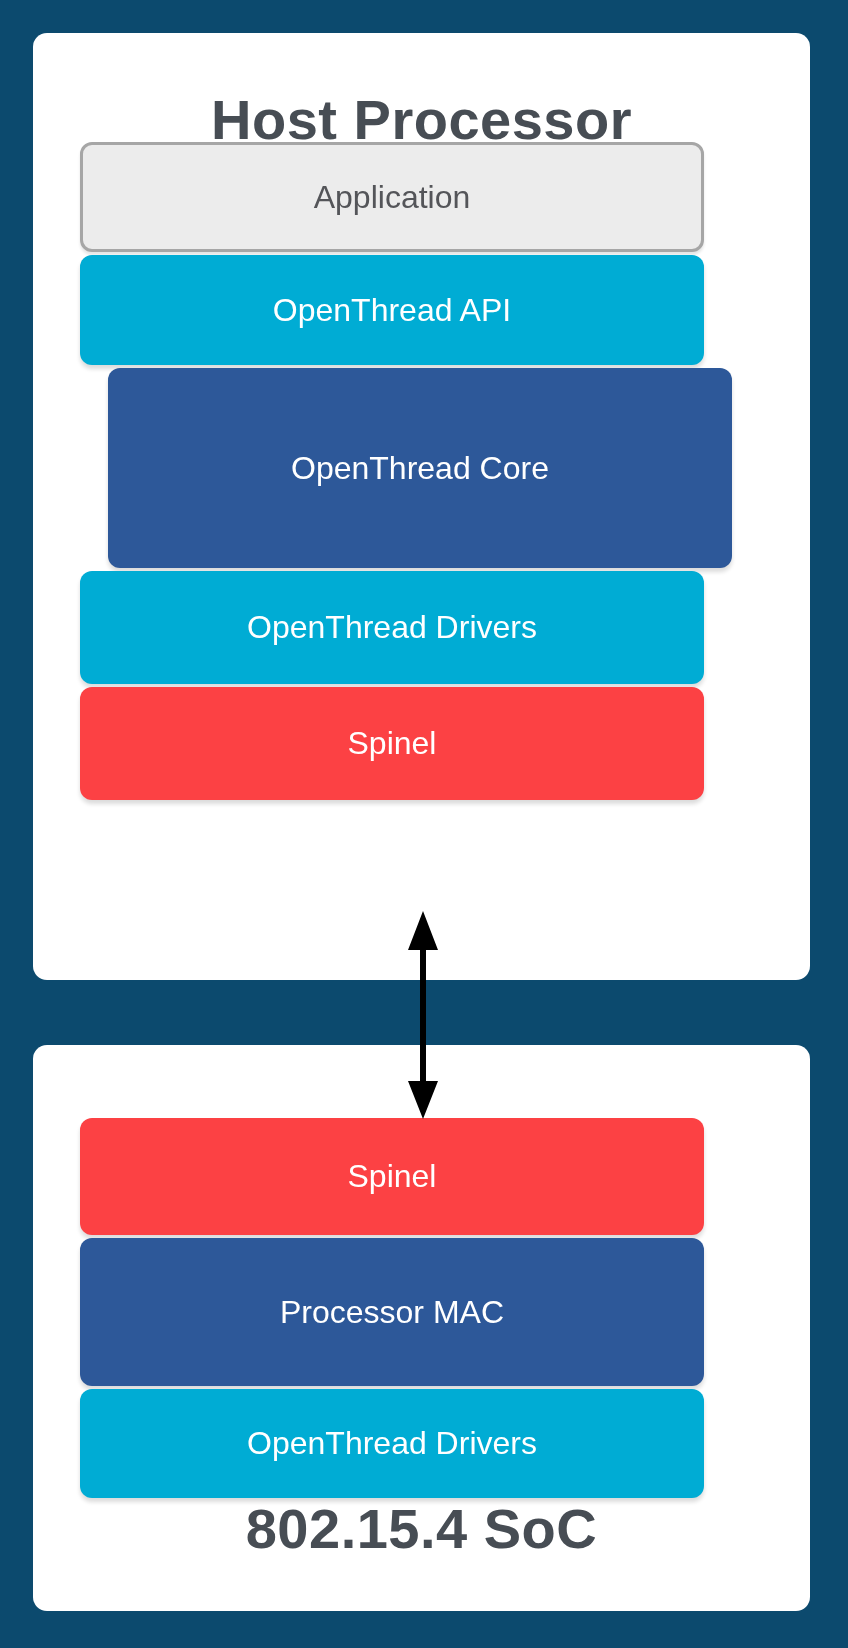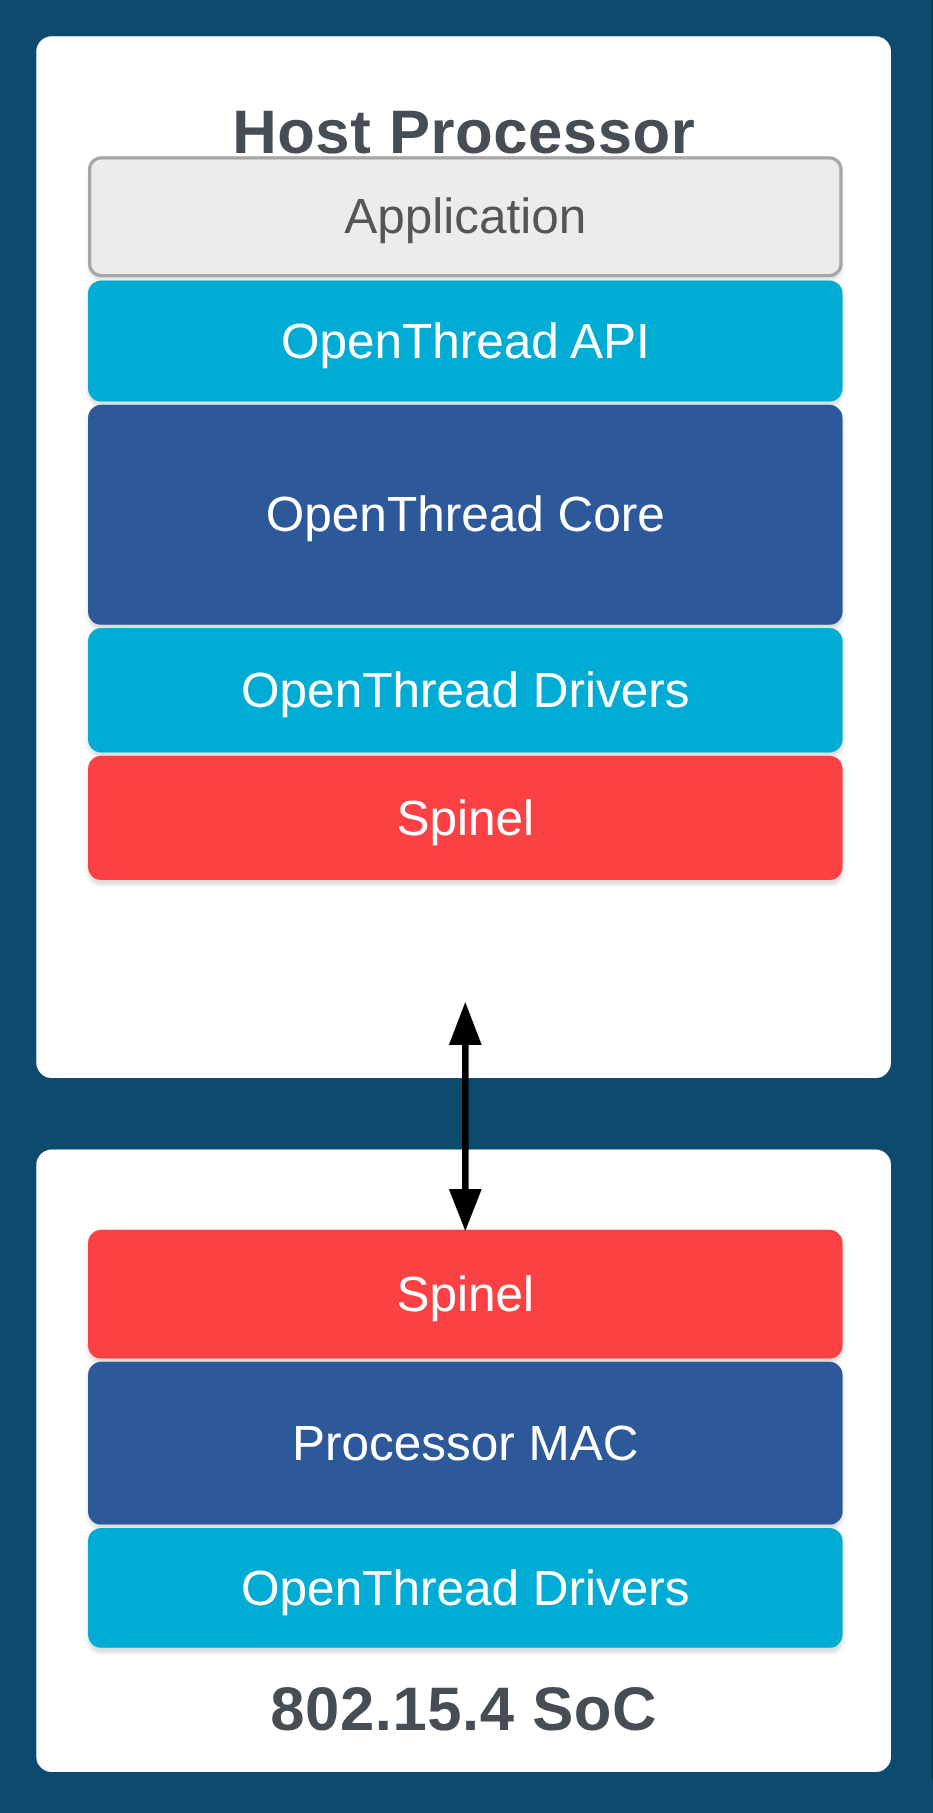--- a/index.html
+++ b/index.html
@@ -32,57 +32,57 @@
     width: 100%;
     margin: 0;
     text-align: center;
     font-size: 56px;
     font-weight: 700;
     color: #474D54;
     letter-spacing: 0.5px;
   }
   .panel-host .panel-title { top: 54px; }
   .panel-soc  .panel-title { top: 1480px; } 
-  .panel-soc  .panel-title { top: 476px; }
+  .panel-soc  .panel-title { top: 451px; }
 
   .stack {
     position: absolute;
     left: 47px;
     width: 686px;
   }
   .panel-host .stack { top: 109px; }
   .panel-soc  .stack { top: 73px; }
 
   .layer {
     box-sizing: border-box;
-    width: 686px;
+    width: 624px;
     margin-bottom: 3px;
     border-radius: 12px;
     display: flex;
     align-items: center;
     justify-content: center;
-    font-size: 45px;
+    font-size: 32px;
     box-shadow: 0 4px 4px rgba(0,0,0,0.14);
   }
   .layer:last-child { margin-bottom: 0; }
 
   .layer-gray {
     background: #ECECEC;
     border: 3px solid #A6A6A6;
     color: #545559;
     box-shadow: 0 3px 3px rgba(0,0,0,0.10);
   }
   .layer-cyan { background: #00ACD4; color: #ffffff; }
   .layer-blue { background: #2D5899; color: #ffffff; }
   .layer-red  { background: #FC4144; color: #ffffff; }
 
   
   .h-110 { height: 110px; }
   .h-105 { height: 105px; }
-  .h-200 { height: 200px; }
+  .h-200 { height: 200px; margin-left: 28px; }
   .h-113 { height: 113px; }
   .h-117 { height: 117px; }
   .h-148 { height: 148px; }
   .h-109 { height: 109px; }
 
   .connector {
     position: absolute;
     left: 391px;
     top: 905px;
     width: 64px;

